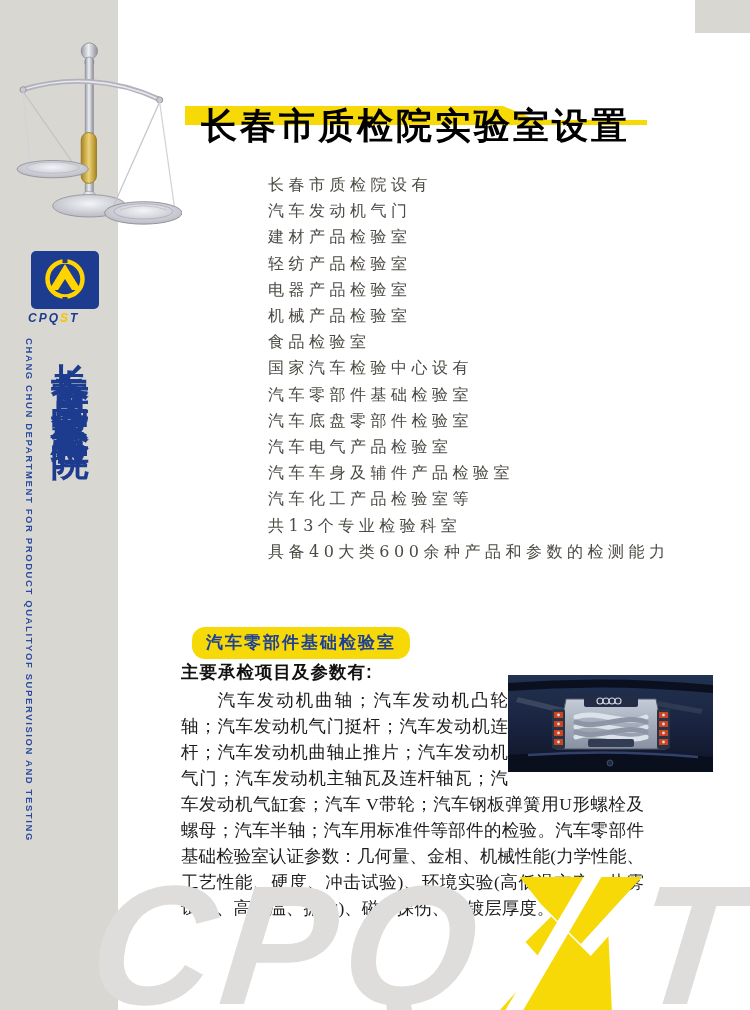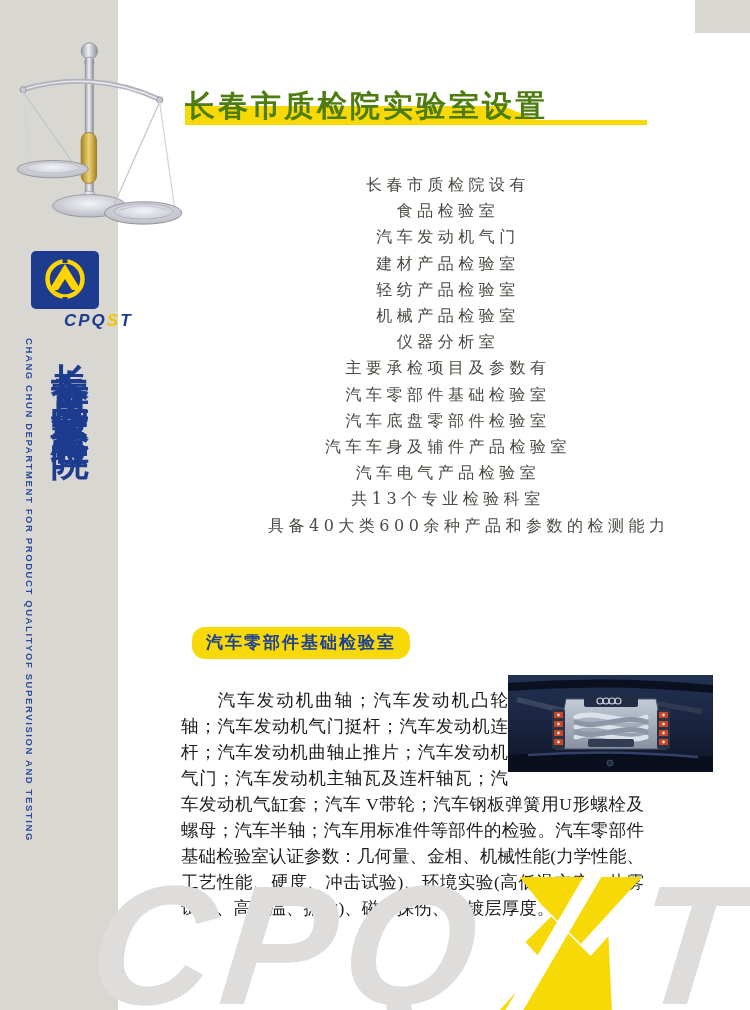--- a/index.html
+++ b/index.html
@@ -7,40 +7,40 @@
   .page{position:relative;width:750px;height:1010px;background:#ffffff;overflow:hidden;}
 
   
   .sidebar{position:absolute;left:0;top:0;width:118px;height:1010px;background:#d8d7d1;}
   .corner-block{position:absolute;left:695px;top:0;width:55px;height:33px;background:#d8d7d1;}
 
   .scale-img{position:absolute;left:14px;top:38px;width:168px;height:190px;}
 
   .org-logo{position:absolute;left:31px;top:251px;width:68px;height:58px;}
   .logo-wordmark{position:absolute;left:28px;top:311px;width:80px;
-    font-weight:bold;font-style:italic;font-size:17px;letter-spacing:2px;color:#1d3c8f;margin-left:36px;}
+    font-weight:bold;font-style:italic;font-size:12px;letter-spacing:2px;color:#1d3c8f;}
   .logo-wordmark .s-yellow{color:#f5c400;}
 
   .org-name-en{position:absolute;left:35px;top:338px;transform:rotate(90deg);transform-origin:0 0;
     white-space:nowrap;font-size:9.5px;letter-spacing:1.6px;color:#2a4a9e;font-weight:bold;}
   .org-name-cn{position:absolute;left:44px;top:333px;height:560px;
     writing-mode:vertical-rl;text-orientation:upright;
     font-size:38px;font-weight:bold;letter-spacing:7px;color:#1d3c8f;
     font-family:"Liberation Sans",sans-serif;}
 
   
   .title-wrap{position:absolute;left:185px;top:86px;width:465px;height:42px;}
   .title-band{position:absolute;left:0;top:20px;width:462px;height:20px;}
-  .page-title{position:absolute;left:0;top:0;margin:0;font-size:30px;font-weight:bold;
-    color:#4d7c0f;letter-spacing:3px;font-family:"Liberation Serif",serif;}
+  .page-title{position:absolute;left:0;top:0;margin:16px;font-size:36px;font-weight:bold;
+    color:#000000;letter-spacing:3px;font-family:"Liberation Serif",serif;}
 
   
   .lab-list{position:absolute;left:268px;top:172px;width:360px;}
   .lab-line{font-family:"DejaVu Serif",serif;font-size:16px;color:#4c4a44;
-    letter-spacing:4.5px;line-height:26.2px;white-space:nowrap;text-align:center;}
+    letter-spacing:4.5px;line-height:26.2px;white-space:nowrap;}
 
   
   .section-pill{position:absolute;left:192px;top:627px;background:#f7d908;border-radius:13px;
     padding:4px 14px 5px 14px;color:#1d3f96;font-weight:bold;font-size:17px;letter-spacing:2px;}
   .section-label{position:absolute;left:181px;top:660px;font-weight:bold;font-size:17.5px;
     color:#111;letter-spacing:1px;}
   .section-paragraph{position:absolute;left:181px;top:687px;width:463px;margin:0;
     font-family:"Liberation Serif",serif;font-size:17.5px;line-height:26px;color:#1c1c1c;
     text-align:justify;text-indent:2.1em;}
   .wrap-spacer{float:right;width:136px;height:93px;}
@@ -122,36 +122,38 @@
 
   <div class="title-wrap">
     <svg class="title-band" viewBox="0 0 462 20" preserveAspectRatio="none">
       <polygon points="0,0 318,0 352,14 462,14 462,19 0,19" fill="#f7d908"></polygon>
     </svg>
     <h1 class="page-title">长春市质检院实验室设置</h1>
   </div>
 
   <div class="lab-list">
     <div class="lab-line">长春市质检院设有</div>
-    <div class="lab-line">食品检验室</div>
     <div class="lab-line">汽车发动机气门</div>
     <div class="lab-line">建材产品检验室</div>
     <div class="lab-line">轻纺产品检验室</div>
+    <div class="lab-line">电器产品检验室</div>
     <div class="lab-line">机械产品检验室</div>
-    <div class="lab-line">仪器分析室</div>
-    <div class="lab-line">主要承检项目及参数有</div>
+    <div class="lab-line">食品检验室</div>
+    <div class="lab-line">国家汽车检验中心设有</div>
     <div class="lab-line">汽车零部件基础检验室</div>
     <div class="lab-line">汽车底盘零部件检验室</div>
+    <div class="lab-line">汽车电气产品检验室</div>
     <div class="lab-line">汽车车身及辅件产品检验室</div>
-    <div class="lab-line">汽车电气产品检验室</div>
+    <div class="lab-line">汽车化工产品检验室等</div>
     <div class="lab-line">共13个专业检验科室</div>
     <div class="lab-line">具备40大类600余种产品和参数的检测能力</div>
   </div>
 
   <div class="section-pill">汽车零部件基础检验室</div>
+  <div class="section-label">主要承检项目及参数有:</div>
 
   <p class="section-paragraph"><span class="wrap-spacer"></span><span>汽车发动机曲轴；汽车发动机凸轮轴；汽车发动机气门挺杆；汽车发动机连杆；汽车发动机曲轴止推片；汽车发动机气门；汽车发动机主轴瓦及连杆轴瓦；汽车发动机气缸套；汽车 V带轮；汽车钢板弹簧用U形螺栓及螺母；汽车半轴；汽车用标准件等部件的检验。汽车零部件基础检验室认证参数：几何量、金相、机械性能(力学性能、工艺性能、硬度、冲击试验)、环境实验(高低温交变、盐雾试验、高低温、振动)、磁粉探伤、涂镀层厚度。</span></p>
 
   <svg class="engine-img" viewBox="0 0 205 97">
     <defs>
       <linearGradient id="bay" x1="0" y1="0" x2="0" y2="1">
         <stop offset="0" stop-color="#223252"></stop>
           <stop offset="0.5" stop-color="#1a2440"></stop>
           <stop offset="1" stop-color="#0d1426"></stop>
       </linearGradient>

